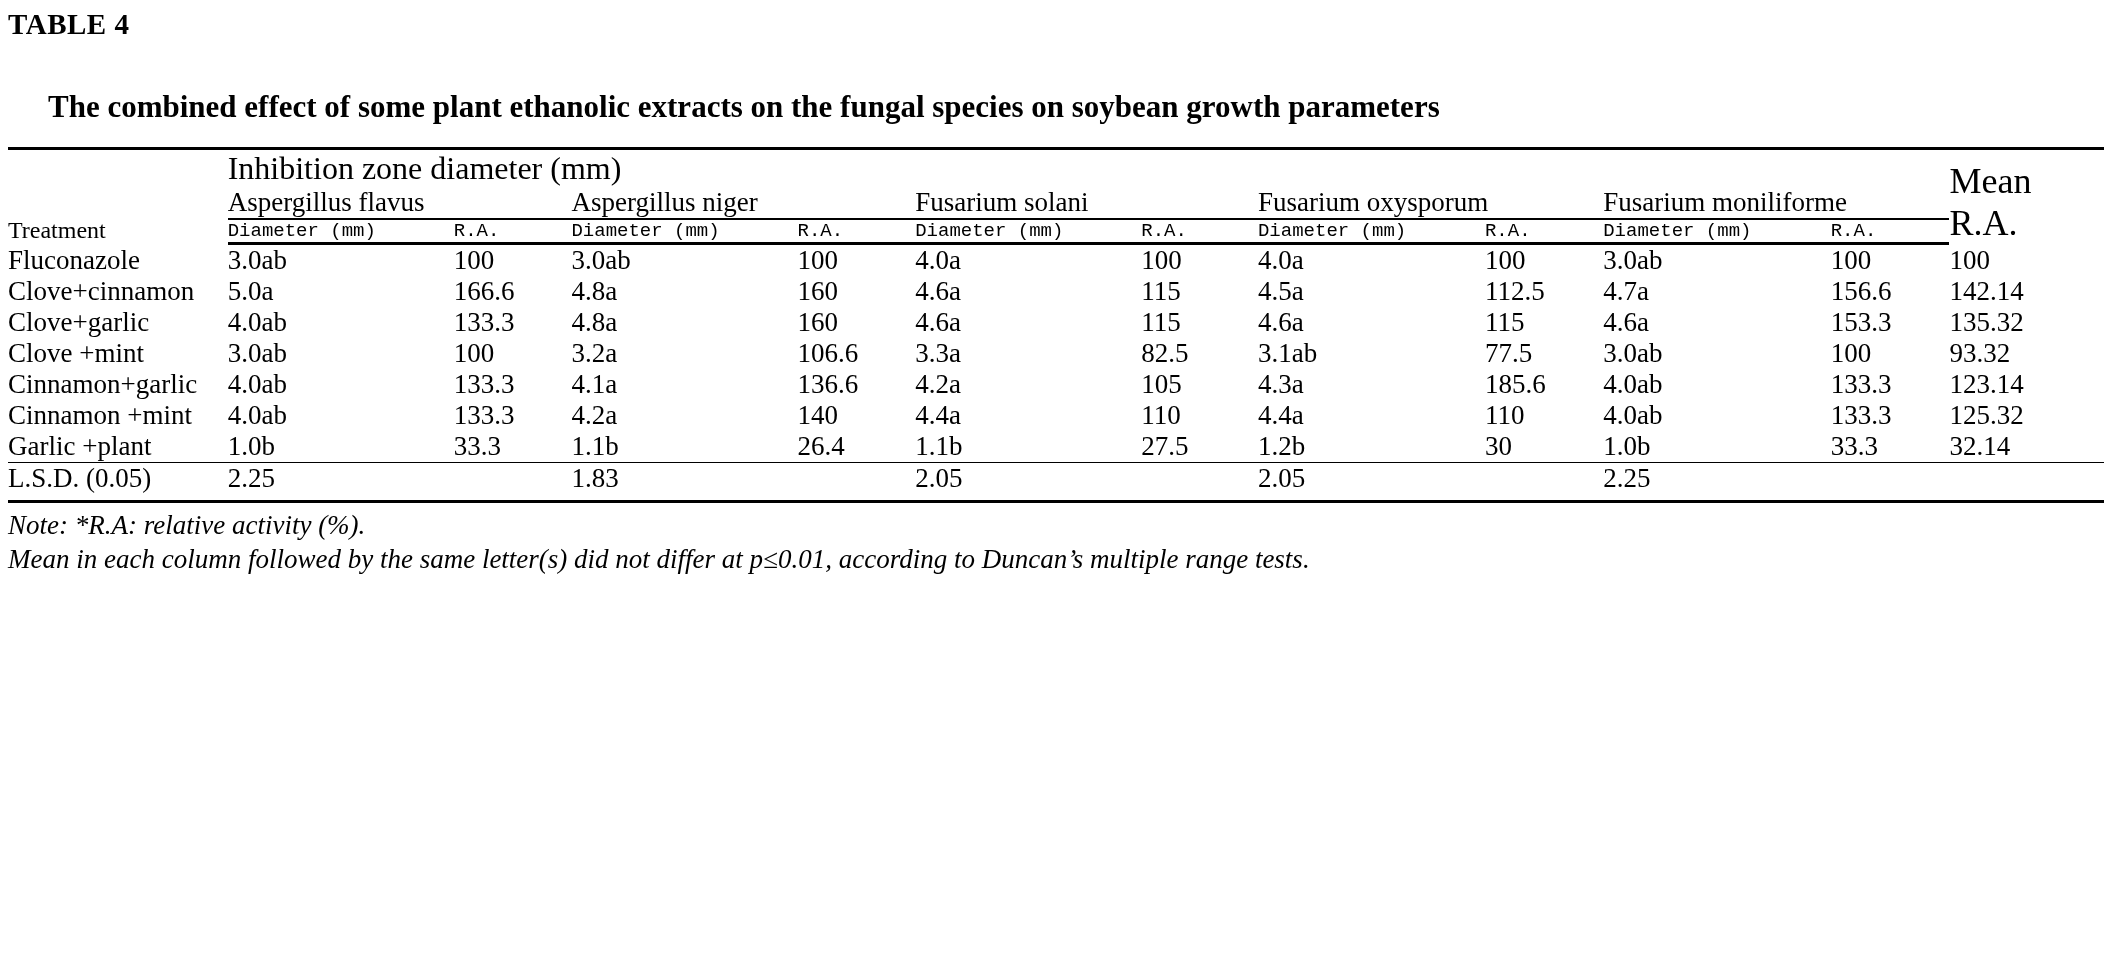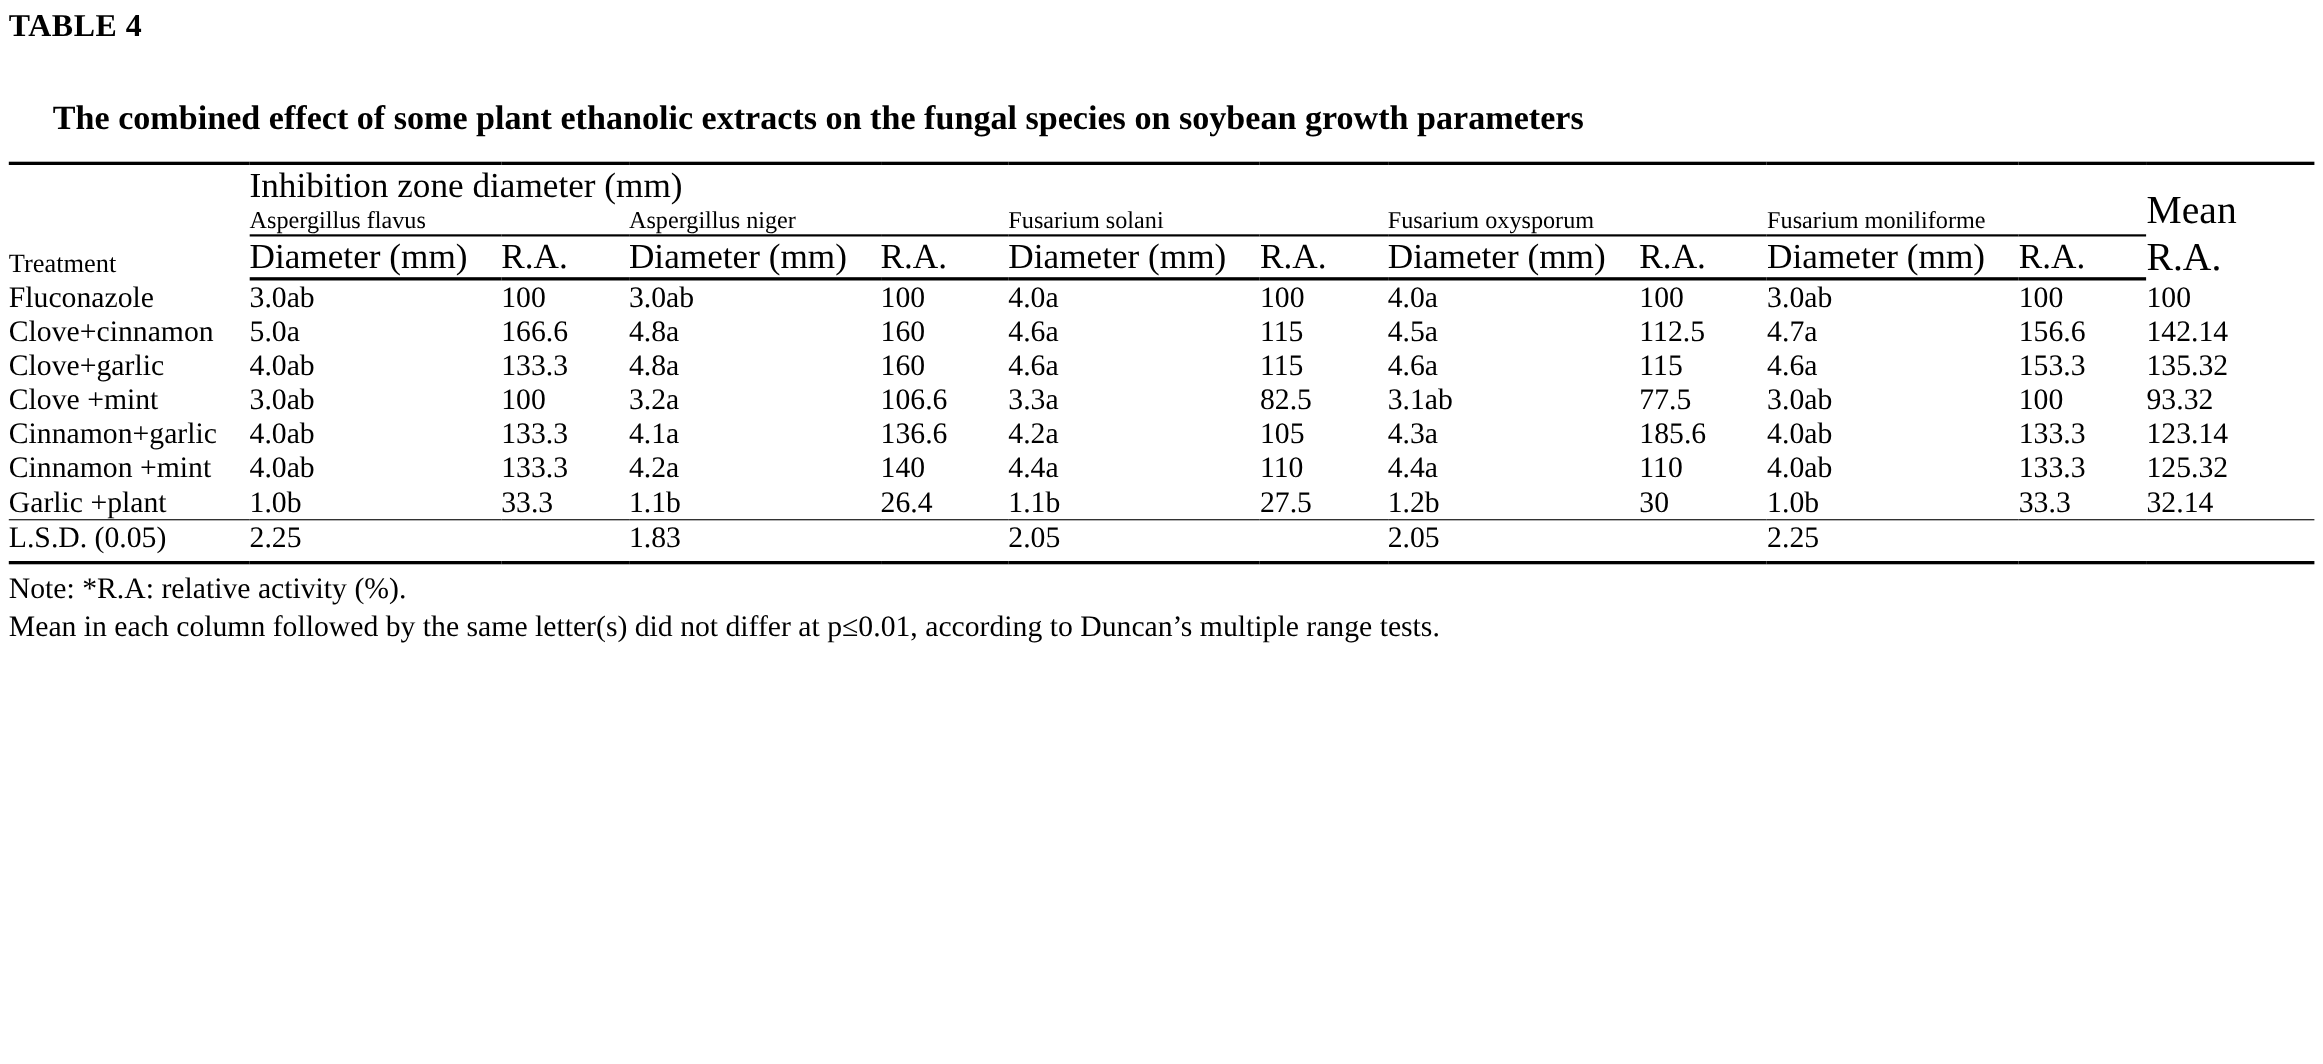--- a/index.html
+++ b/index.html
@@ -68,28 +68,29 @@
     vertical-align: bottom;
   }
   .mean-head {
     font-weight: bold;
     font-size: 36px;
     vertical-align: middle;
     padding-left: 10px;
     padding-bottom: 60px;
   }
   .species-name {
-    font-size: 22px;
+    font-size: 27px;
     padding: 8px 0 6px 0;
     white-space: nowrap;
   }
   .subhdr {
-    font-size: 32px;
+    font-size: 19px;
     padding: 12px 0 10px 0;
     white-space: nowrap;
+    font-family: Liberation Mono, monospace;
   }
   .body-row td {
     font-size: 27px;
     padding: 10px 0 10px 0;
     white-space: nowrap;
   }
   .lsd-row td {
     padding-top: 12px;
     padding-bottom: 10px;
   }
@@ -98,20 +99,21 @@
   }
   .col-treat { width: 222px; }
   .col-diam  { width: 232px; }
   .col-ra    { width: 122px; padding-right: 16px !important; }
   .col-mean  { width: 160px; }
   .ra-cell { text-align: left; }
   .notes {
     margin-top: 6px;
     font-size: 27px;
     line-height: 1.25;
+    font-style: italic;
   }
   .notes div { white-space: nowrap; }
   .spacer-row td { height: 6px; }
 </style>
 </head>
 <body>
 
 <div class="page">
 
   <div class="table-number">TABLE 4</div>

